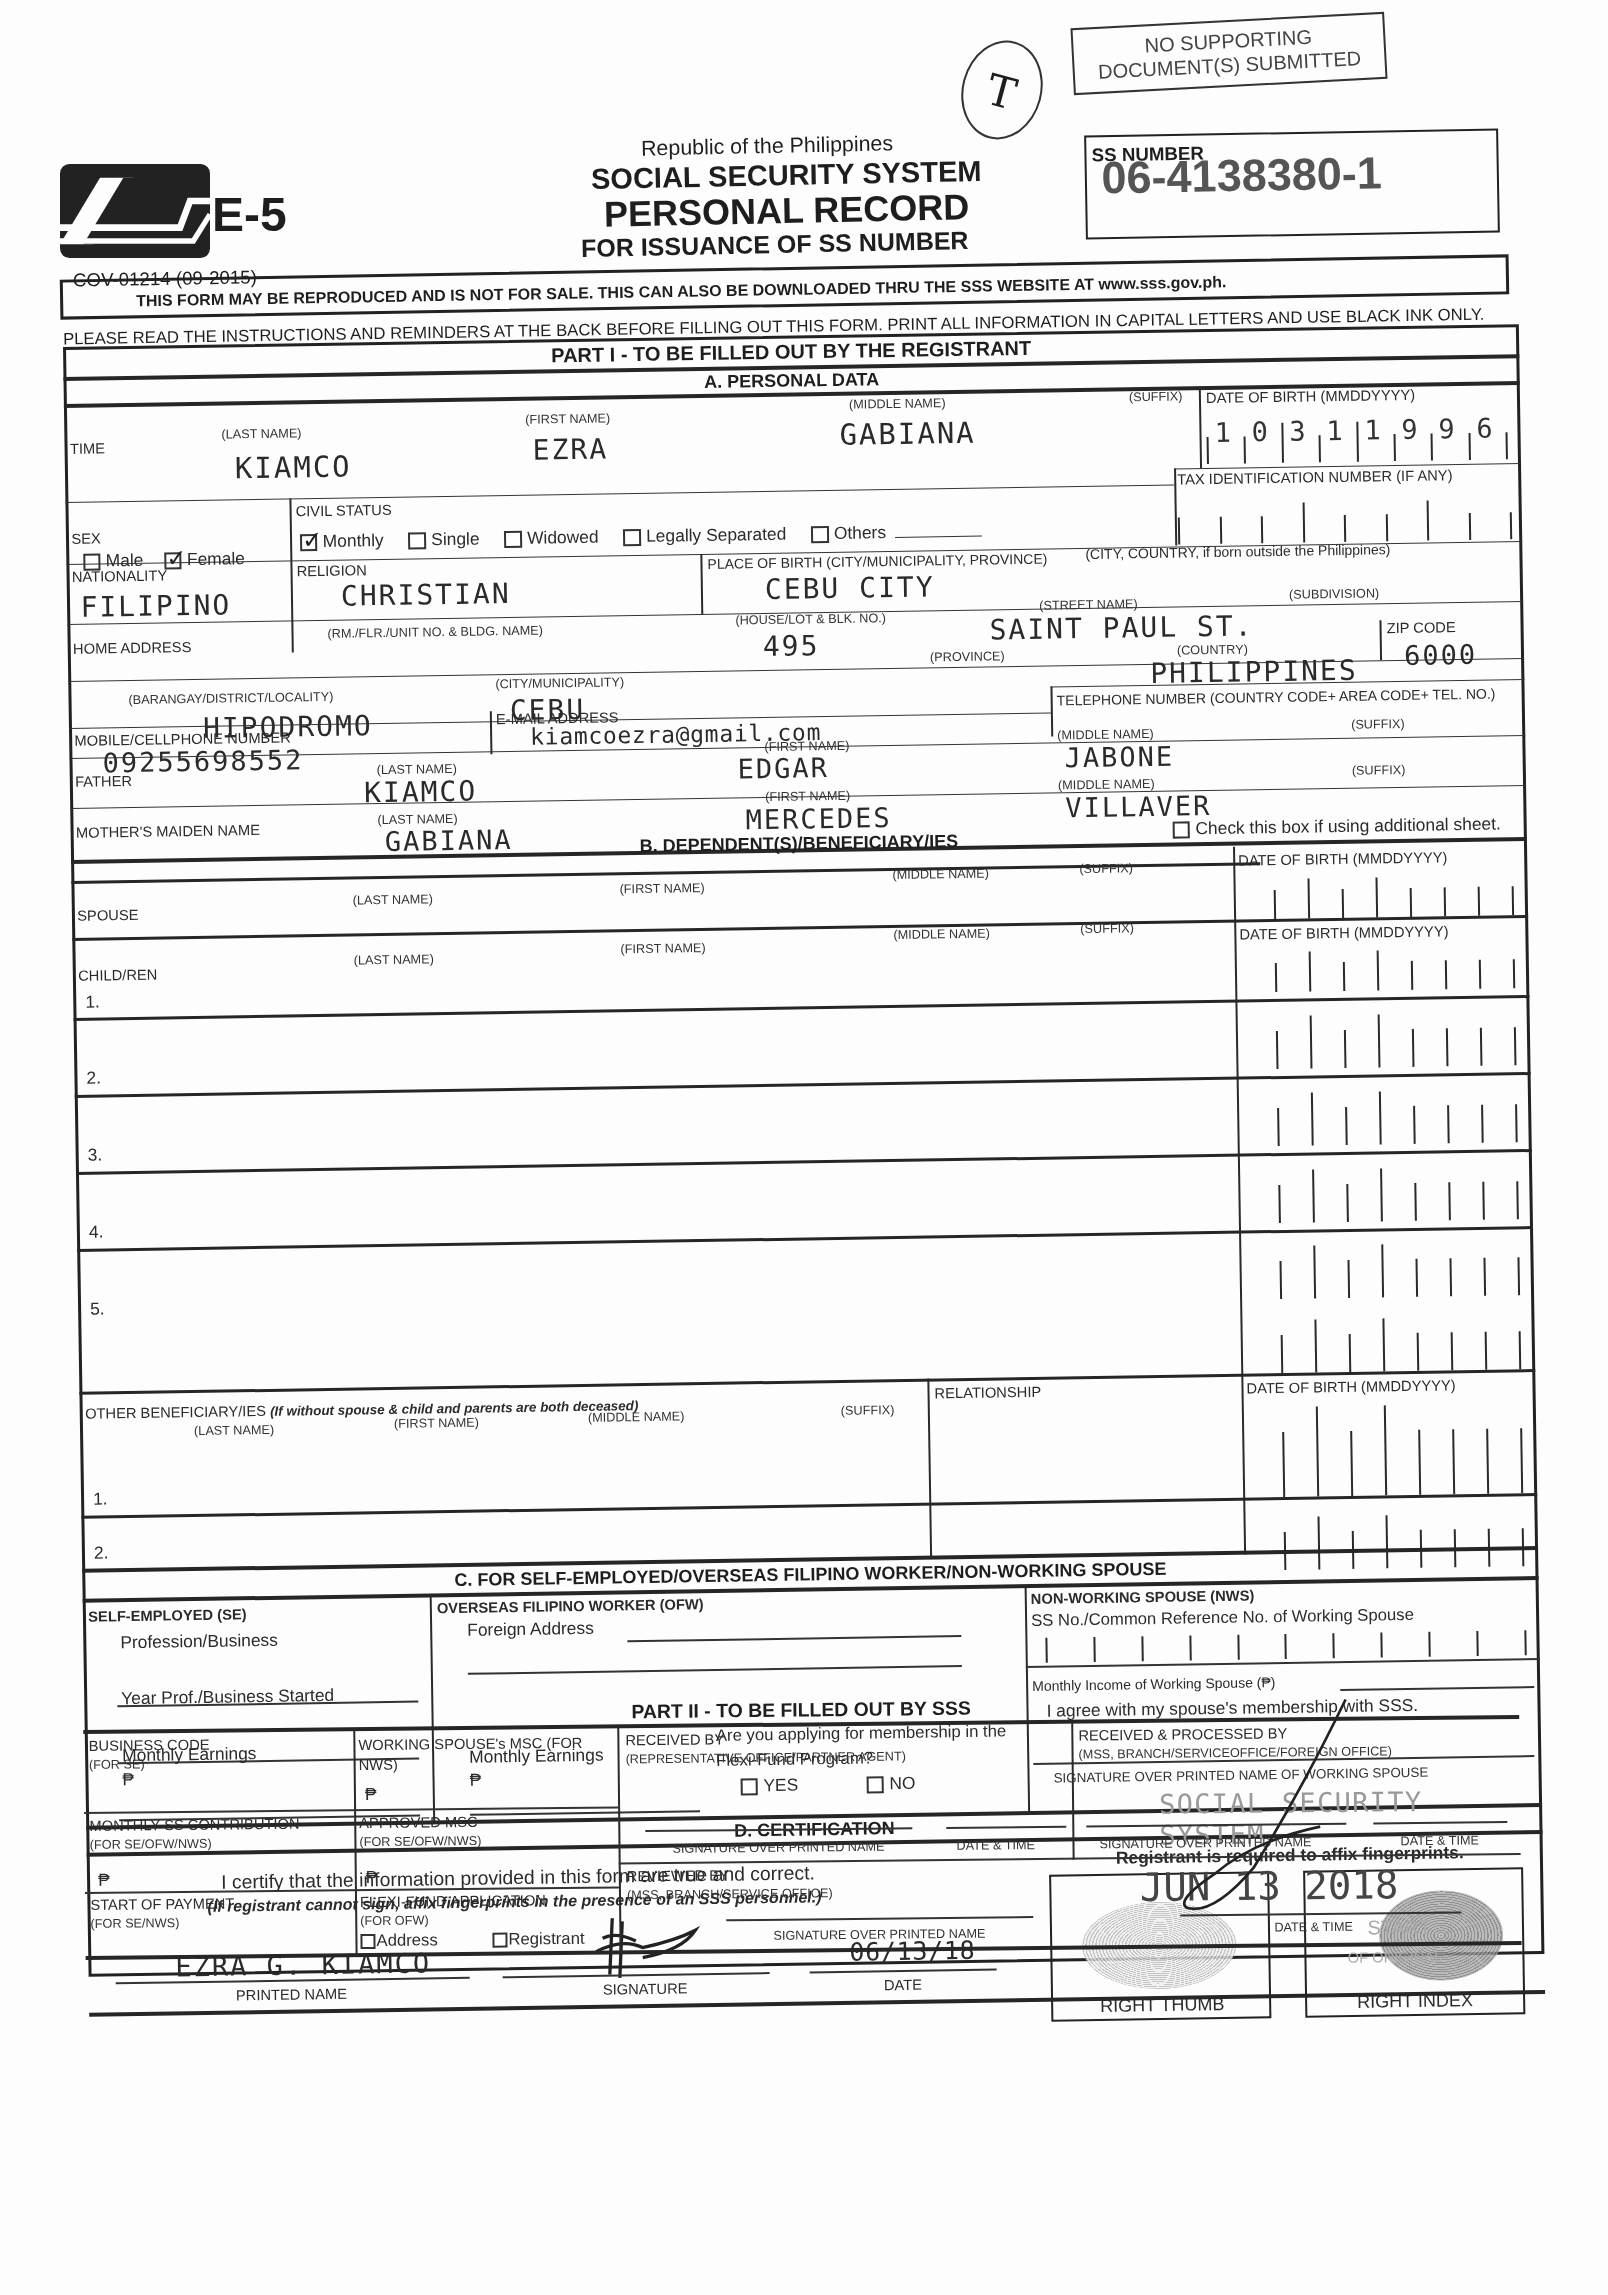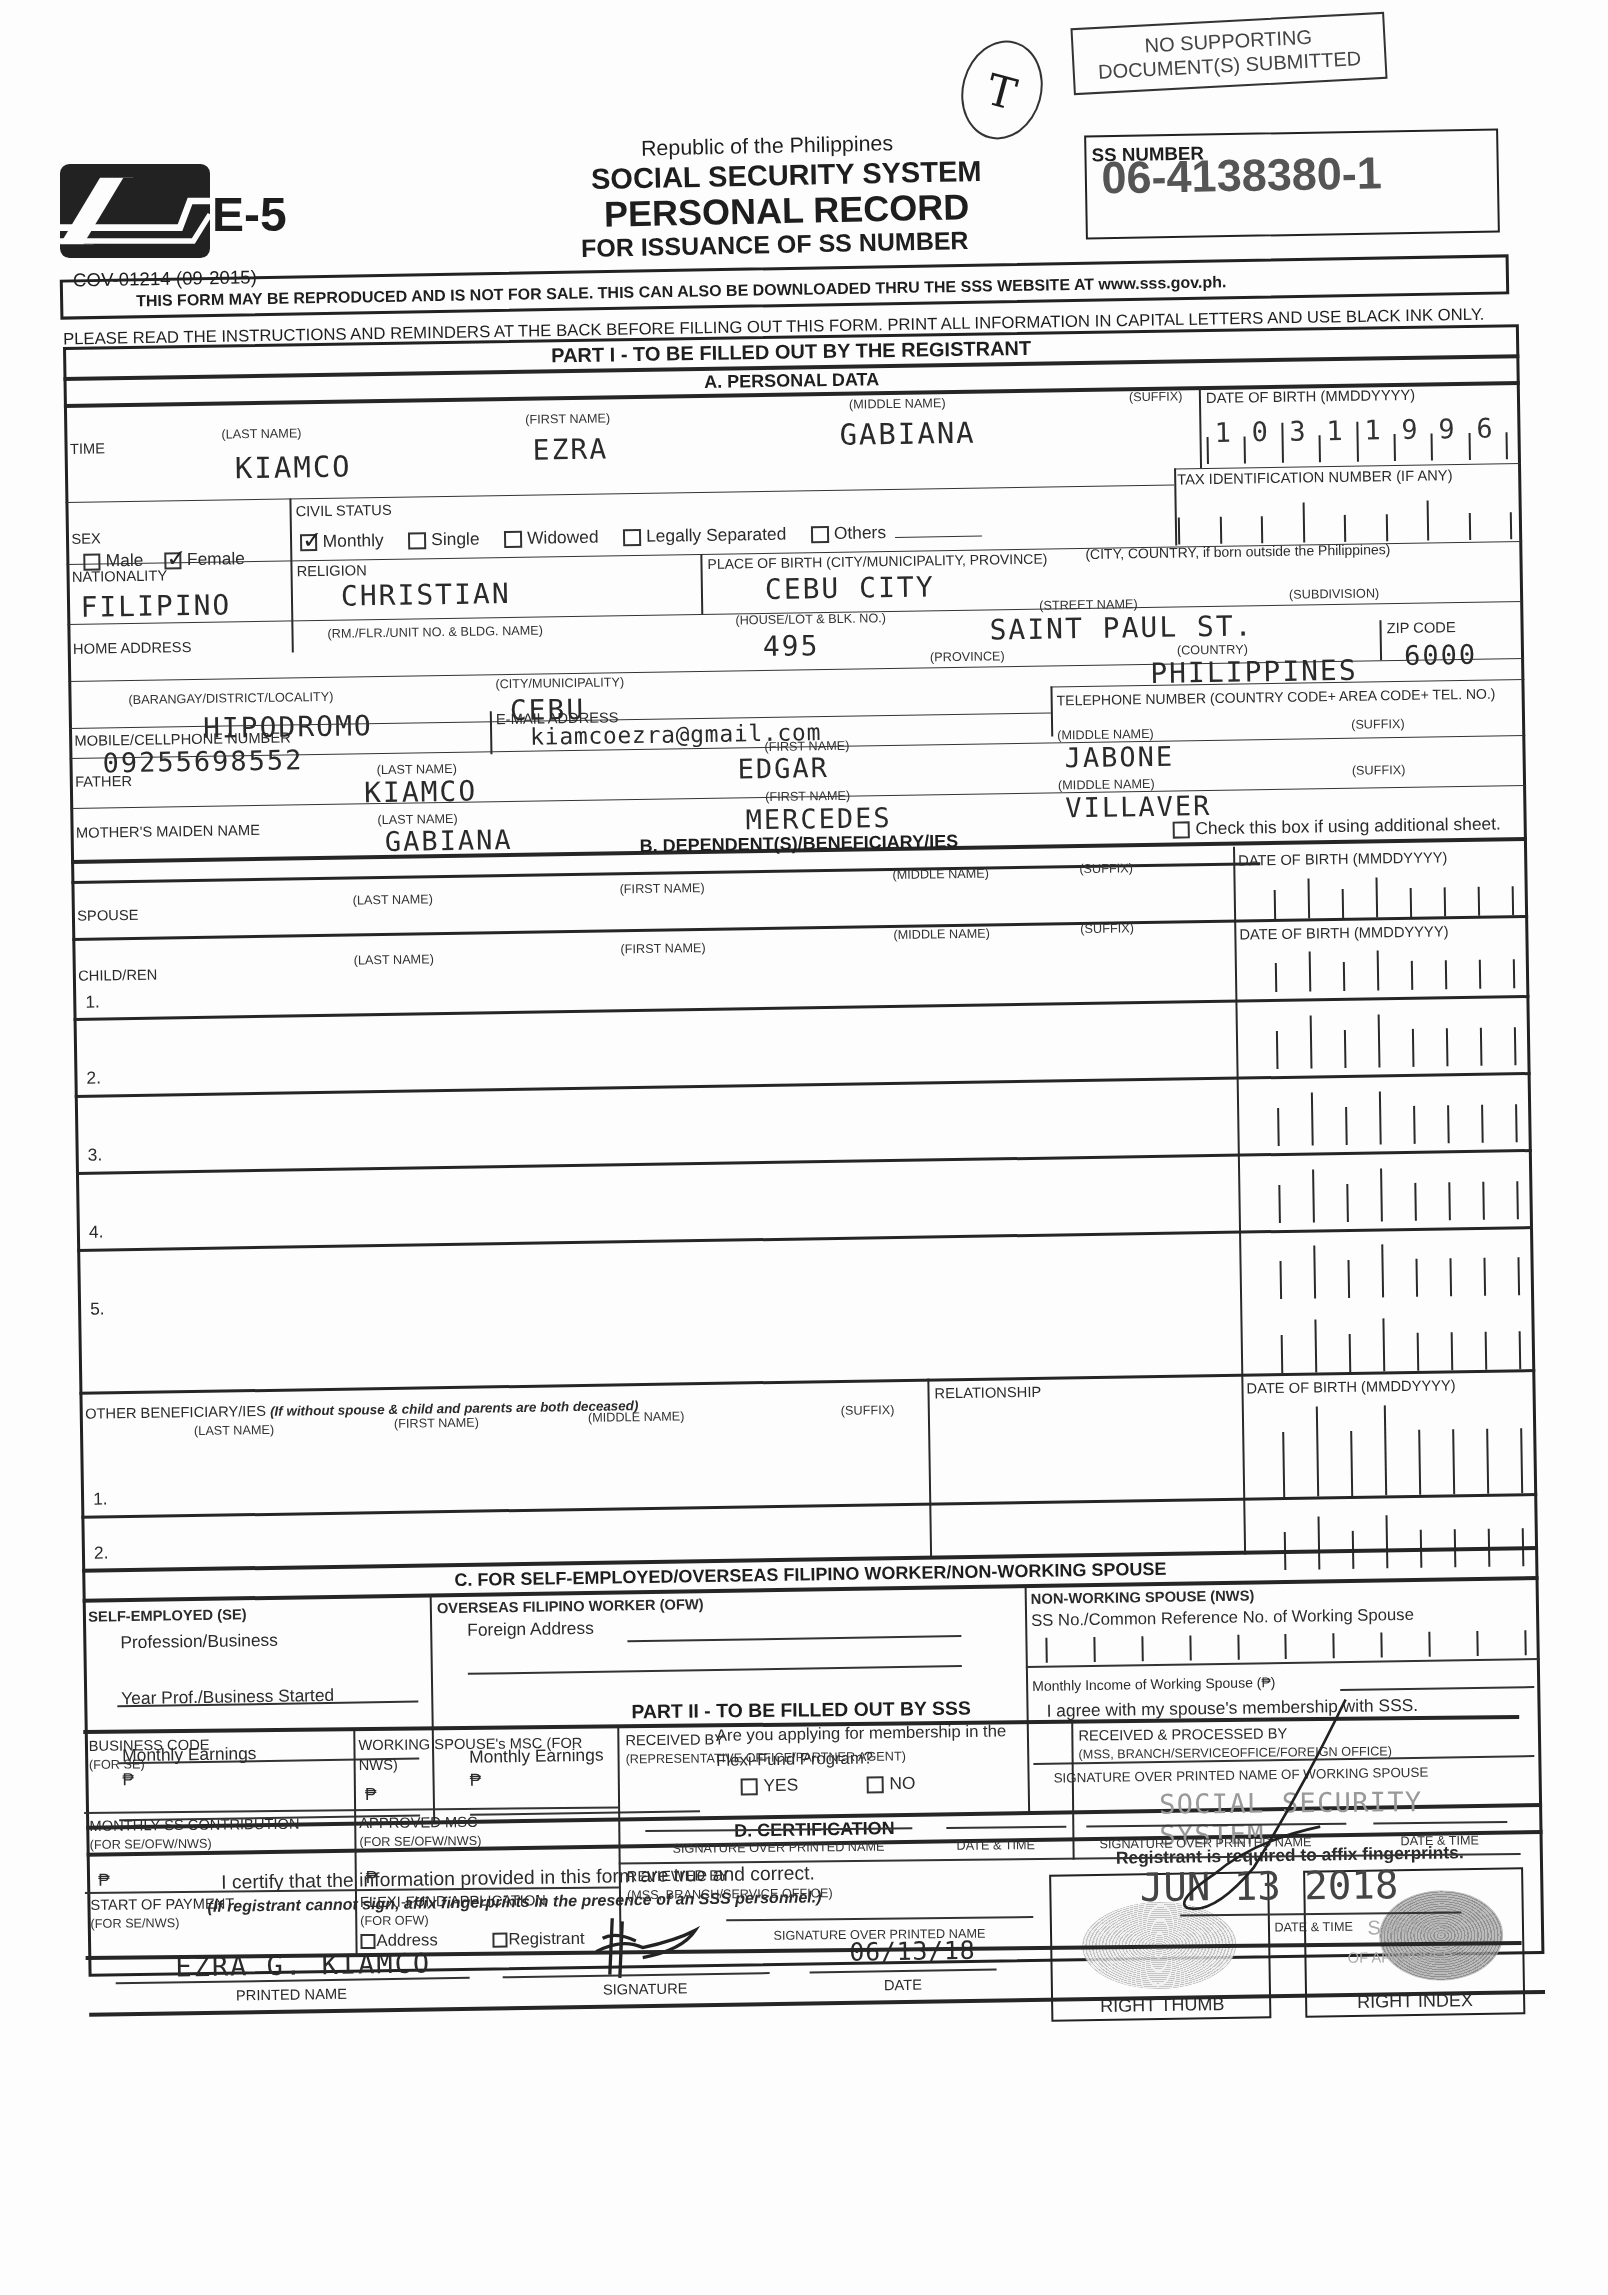--- a/index.html
+++ b/index.html
@@ -466,16 +466,16 @@
   <div class="hlt" style="left:1289px;top:130px;width:134px;height:2px;"></div>
   <div class="abs sm" style="left:1015px;top:142px;">SIGNATURE OVER PRINTED NAME</div>
   <div class="abs sm" style="left:1316px;top:142px;">DATE &amp; TIME</div>
 
   <div class="abs" style="left:1055px;top:170px;font-size:39px;color:#444;font-family:'DejaVu Sans Mono',monospace;">JUN 13 2018</div>
   <svg class="abs" style="left:1049px;top:0;" width="267" height="227" viewBox="0 0 400 340">
     <path d="M320,10 Q250,150 180,260 Q120,330 80,320 Q60,310 120,270 Q180,220 280,200" stroke="#222" stroke-width="4" fill="none"></path>
   </svg>
   <div class="hlt" style="left:1095px;top:220px;width:281px;height:2px;"></div>
   <div class="abs sm" style="left:1189px;top:227px;">DATE &amp; TIME</div>
-  <div class="abs" style="left:1282px;top:224px;font-size:20px;color:#aaa;">SANTOS</div>
-  <div class="abs" style="left:1262px;top:257px;font-size:14.7px;color:#aaa;">OF APPROVED</div>
+  <div class="abs" style="left:1282px;top:224px;font-size:20px;color:#aaa;">START</div>
+  <div class="abs" style="left:1262px;top:257px;font-size:14.7px;color:#aaa;">OF ORIGINAL</div>
 </div>
 
 
 </body></html>

